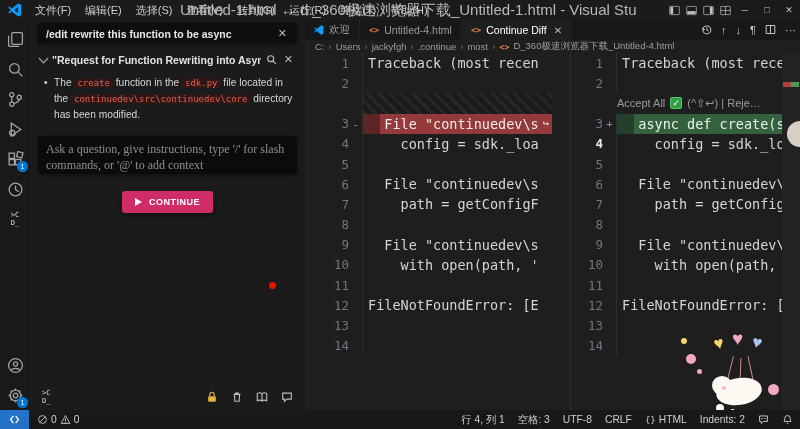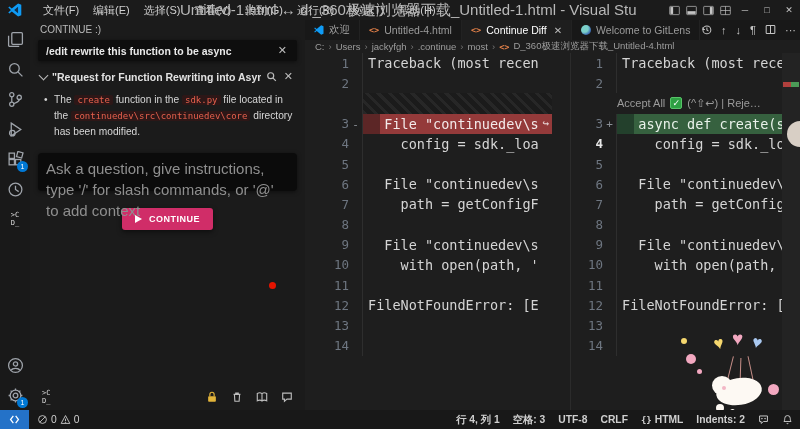--- a/index.html
+++ b/index.html
@@ -2,21 +2,21 @@
 <html><head>
 <meta charset="utf-8">
 <style>
   * { box-sizing: border-box; margin: 0; padding: 0; }
   html,body { width:800px; height:429px; overflow:hidden; background:#141414;
     font-family:"Liberation Sans", sans-serif; }
   #app { position:relative; width:800px; height:429px; background:#1e1e1e; }
 
   
   #titlebar { position:absolute; left:0; top:0; width:800px; height:20px; background:#1b1b1b;
-    display:flex; align-items:center; color:#cfcfcf; font-size:11px;gap:8px; }
+    display:flex; align-items:center; color:#cfcfcf; font-size:11px; }
   #vscode-logo { width:14px; height:14px; margin:0 6px 0 8px; flex:none; }
   #menubar { display:flex; align-items:center; height:100%; }
   .menu-item { padding:0 7px; line-height:20px; cursor:default; white-space:nowrap; }
   #window-title { position:absolute; left:180px; right:164px; text-align:right; color:#b8b8b8;
     font-size:15px; white-space:nowrap; overflow:hidden; pointer-events:none; }
   #window-controls { position:absolute; right:0; top:0; height:20px; display:flex; align-items:center; }
   .wc { width:17px; height:20px; display:flex; align-items:center; justify-content:center; color:#c5c5c5; }
   .wc svg { width:11px; height:11px; }
   .wc.sys { width:22px; font-size:9px; }
 
@@ -43,21 +43,21 @@
     transform:rotate(45deg); margin-top:-3px; flex:none; }
   #section-title { flex:1; color:#e2e2e2; font-size:10.5px; font-weight:bold; white-space:nowrap; overflow:hidden; }
   #section-head svg { width:11px; height:11px; stroke:#bdbdbd; fill:none; stroke-width:1.5; flex:none; }
   #bullets { margin:9px 12px 8px 14px; list-style:none; }
   #bullets li { position:relative; padding-left:10px; color:#d6d6d6; font-size:10.2px; line-height:1.55; margin-bottom:4px; }
   #bullets li::before { content:"•"; position:absolute; left:0; color:#d6d6d6; }
   .chip { font-family:"DejaVu Sans Mono", monospace; font-size:9px; color:#e5604d;
     background:#2d1717; border-radius:2px; padding:0 3px; }
   #chat-input { margin:13px 8px 0; height:38px; background:#0b0b0b; border-radius:4px;
     padding:5px 8px; box-shadow:0 1px 4px rgba(0,0,0,.5); cursor:text; }
-  #chat-input .ph { color:#8f8f8f; font-size:15px; line-height:1.4; }
+  #chat-input .ph { color:#8f8f8f; font-size:12px; line-height:1.4;font-family:Liberation Serif, serif; }
   #continue-btn { margin:17px auto 0; display:flex; align-items:center; background:#d02d68; border:none;
     border-radius:3px; padding:6px 13px; cursor:pointer; box-shadow:0 2px 5px rgba(0,0,0,.5); }
   .play-tri { width:0; height:0; border-left:7px solid #fff; border-top:4.5px solid transparent;
     border-bottom:4.5px solid transparent; margin-right:7px; }
   #continue-btn .lbl { color:#fff; font-size:9px; font-weight:bold; letter-spacing:.5px; }
   #side-footer { position:absolute; left:0; right:0; bottom:2px; height:22px; display:flex;
     align-items:center; padding:0 12px; }
   #side-footer .icons { margin-left:auto; display:flex; gap:13px; align-items:center; }
   #side-footer .icons svg { width:12px; height:12px; stroke:#bdbdbd; fill:none; stroke-width:1.3; }
   #side-footer .icons svg.lock { stroke:#e2b43a; }
@@ -125,21 +125,21 @@
 
   
   #statusbar { position:absolute; left:0; bottom:0; width:800px; height:19px; background:#181818;
     display:flex; align-items:center; font-size:10.3px; color:#cfcfcf; }
   #remote-chip { width:29px; height:19px; background:#2472c8; display:flex; align-items:center;
     justify-content:center; flex:none; }
   #remote-chip svg { width:11px; height:11px; stroke:#fff; fill:none; stroke-width:1.6; }
   .sb-left { display:flex; align-items:center; gap:3px; margin-left:8px; }
   .sb-left svg { width:11px; height:11px; stroke:#cfcfcf; fill:none; stroke-width:1.1; }
   .sb-right { margin-left:auto; display:flex; align-items:center; gap:13px; padding-right:7px; }
-  .sb-seg { display:flex; align-items:center; gap:3px; white-space:nowrap; cursor:pointer;font-weight:bold; }
+  .sb-seg { display:flex; align-items:center; gap:3px; white-space:nowrap; cursor:pointer; }
   .braces { font-family:"DejaVu Sans Mono",monospace; font-size:9px; color:#cfcfcf; }
   .sb-right svg { width:11px; height:11px; stroke:#cfcfcf; fill:none; stroke-width:1.2; }
 </style>
 </head>
 <body>
 
 <div id="app">
 
   <header id="titlebar">
     <svg id="vscode-logo" viewBox="0 0 100 100">
@@ -247,21 +247,20 @@
         <svg viewBox="0 0 16 16">
           <circle cx="8" cy="8" r="2.2"></circle>
           <circle cx="8" cy="8" r="5"></circle>
           <path d="M8 1.5 V3 M8 13 v1.5 M1.5 8 H3 M13 8 h1.5 M3.4 3.4 L4.5 4.5 M11.5 11.5 l1.1 1.1 M12.6 3.4 L11.5 4.5 M4.5 11.5 L3.4 12.6"></path>
         </svg>
         <span class="ab-badge">1</span>
       </div>
   </aside>
 
   <section id="sidebar">
-    <div id="side-header">CONTINUE :)</div>
     <div id="prompt-card">
       <span class="txt">/edit rewrite this function to be async</span>
       <span class="x-btn">✕</span>
     </div>
     <div id="section-head">
       <span class="chev"></span>
       <span id="section-title">"Request for Function Rewriting into Asynchronous Mode"</span>
       <svg viewBox="0 0 14 14">
           <circle cx="6" cy="6" r="3.8"></circle>
           <line x1="9" y1="9" x2="12.5" y2="12.5"></line>
@@ -308,24 +307,20 @@
           <span>欢迎</span>
         </div>
         <div class="tab">
           <span class="ico-html">&lt;&gt;</span>
           <span>Untitled-4.html</span>
         </div>
         <div class="tab active">
           <span class="ico-html">&lt;&gt;</span>
           <span>Continue Diff</span>
           <span class="close">✕</span>
-        </div>
-        <div class="tab">
-          <span class="ico-gitlens"></span>
-          <span>Welcome to GitLens</span>
         </div>
       </div>
     <div id="editor-actions">
       <span class="ea"><svg viewBox="0 0 14 14">
             <circle cx="7.5" cy="7.5" r="5"></circle>
             <path d="M7.5 4.5 V7.5 L9.5 9 M2.5 4 L2.5 7 L5 7"></path>
           </svg></span>
       <span>↑</span>
       <span>↓</span>
       <span>¶</span>

